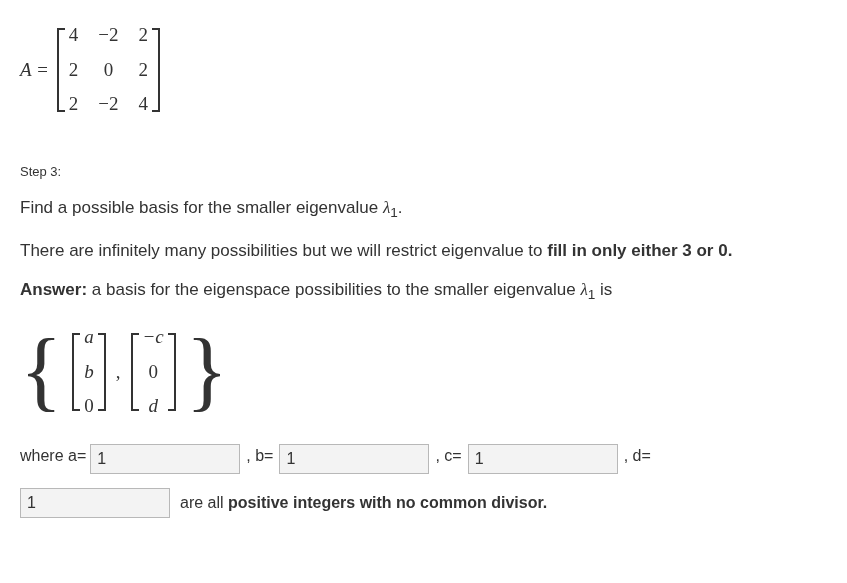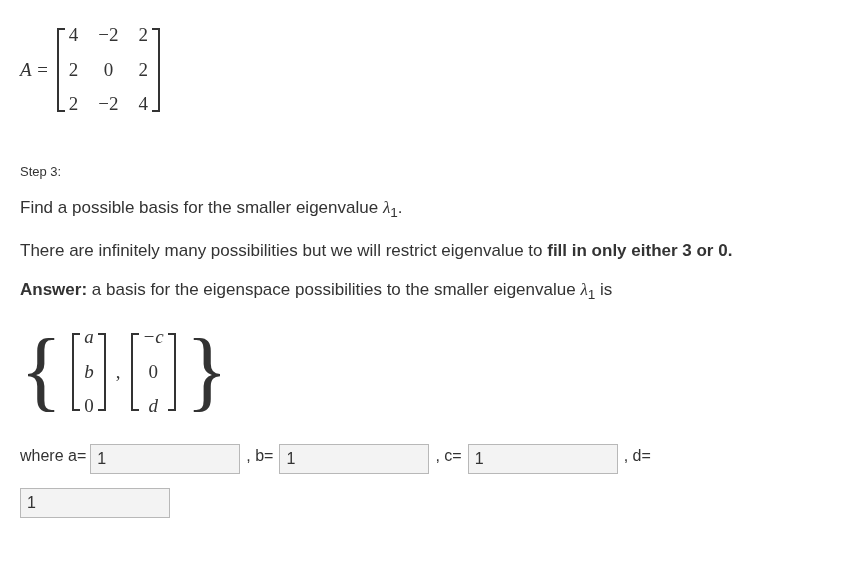--- a/index.html
+++ b/index.html
@@ -178,13 +178,16 @@
   <input type="text" value="1" style="">
   <span class="lbl sep">, b=</span>
   <input type="text" value="1" style="">
   <span class="lbl sep">, c=</span>
   <input type="text" value="1" style="">
   <span class="lbl sep">, d=</span>
 </div>
 
 <div class="line2">
   <input type="text" value="1" style="">
+  <span>
+    <span class="lbl">are all </span><span class="lbl bold">positive integers with no common divisor.</span>
+  </span>
 </div>
 
 </body></html>

